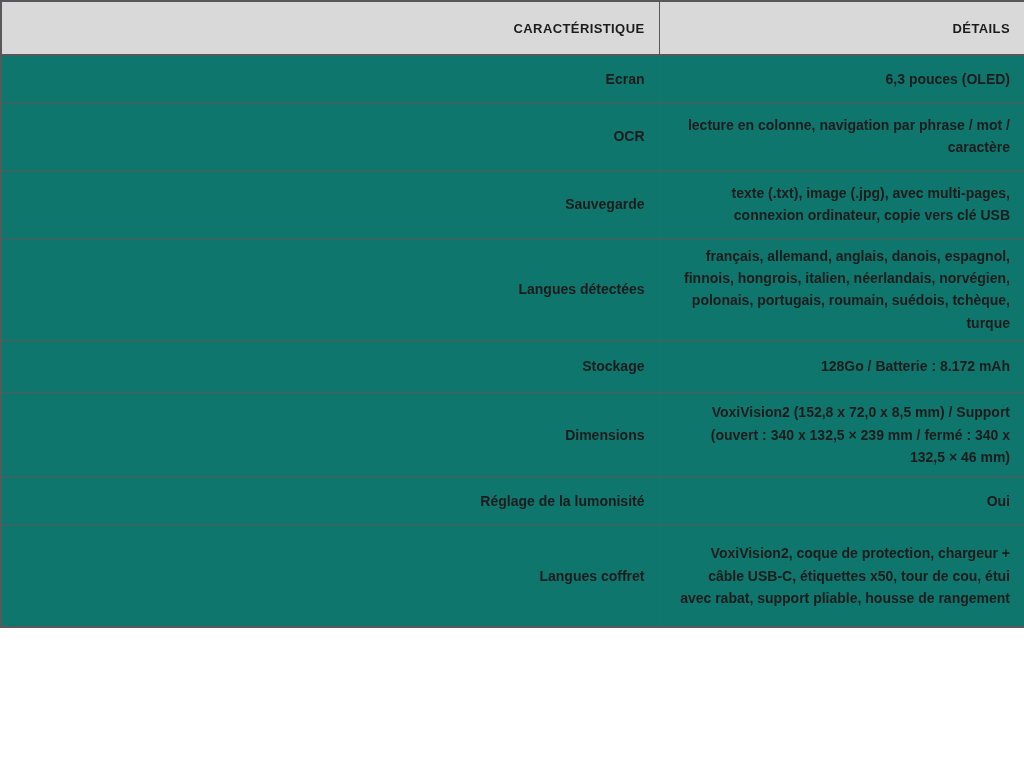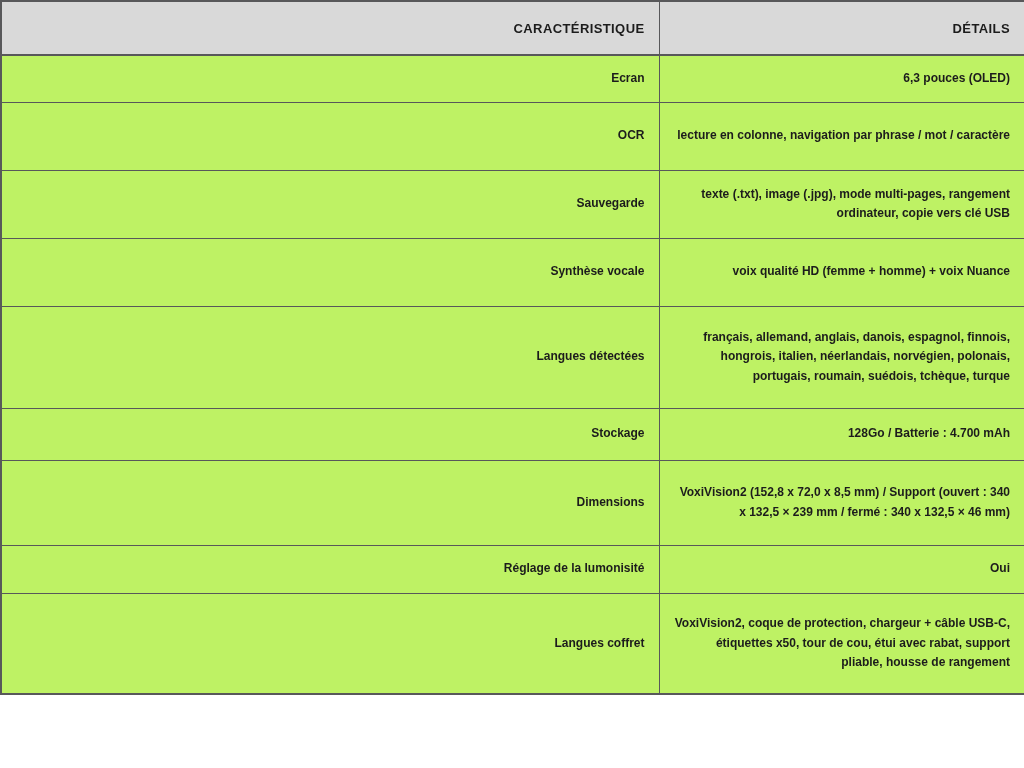--- a/index.html
+++ b/index.html
@@ -35,23 +35,23 @@
     word-wrap: break-word;
   }
   th {
     background: #d9d9d9;
     font-size: 13px;
     letter-spacing: 0.4px;
     border-bottom: 2px solid #58585a;
     height: 54px;
   }
   td {
-    font-size: 12px;
+    font-size: 14px;
     line-height: 1.6;
-    background: #bef264;
+    background: #0f766e;
   }
   tr.row-ecran      { height: 47px; }
   tr.row-ocr        { height: 68px; }
   tr.row-sauvegarde { height: 68px; }
   tr.row-synthese   { height: 68px; }
   tr.row-langues    { height: 102px; }
   tr.row-stockage   { height: 52px; padding-left: 23px; }
   tr.row-dimensions { height: 85px; }
   tr.row-poids      { height: 49px; }
   tr.row-reglage    { height: 48px; padding-left: 20px; }
@@ -76,33 +76,29 @@
       <tr class="row-ecran">
         <td>Ecran</td>
         <td>6,3 pouces (OLED)</td>
       </tr>
       <tr class="row-ocr">
         <td>OCR</td>
         <td>lecture en colonne, navigation par phrase / mot / caractère</td>
       </tr>
       <tr class="row-sauvegarde">
         <td>Sauvegarde</td>
-        <td>texte (.txt), image (.jpg), mode multi-pages, rangement ordinateur, copie vers clé USB</td>
-      </tr>
-      <tr class="row-synthese">
-        <td>Synthèse vocale</td>
-        <td>voix qualité HD (femme + homme) + voix Nuance</td>
+        <td>texte (.txt), image (.jpg), avec multi-pages, connexion ordinateur, copie vers clé USB</td>
       </tr>
       <tr class="row-langues">
         <td>Langues détectées</td>
         <td>français, allemand, anglais, danois, espagnol, finnois, hongrois, italien, néerlandais, norvégien, polonais, portugais, roumain, suédois, tchèque, turque</td>
       </tr>
       <tr class="row-stockage">
         <td>Stockage</td>
-        <td>128Go / Batterie : 4.700 mAh</td>
+        <td>128Go / Batterie : 8.172 mAh</td>
       </tr>
       <tr class="row-dimensions">
         <td>Dimensions</td>
         <td>VoxiVision2 (152,8 x 72,0 x 8,5 mm) / Support (ouvert : 340 x 132,5 × 239 mm / fermé : 340 x 132,5 × 46 mm)</td>
       </tr>
       <tr class="row-reglage">
         <td>Réglage de la lumonisité</td>
         <td>Oui</td>
       </tr>
       <tr class="row-contenu">

